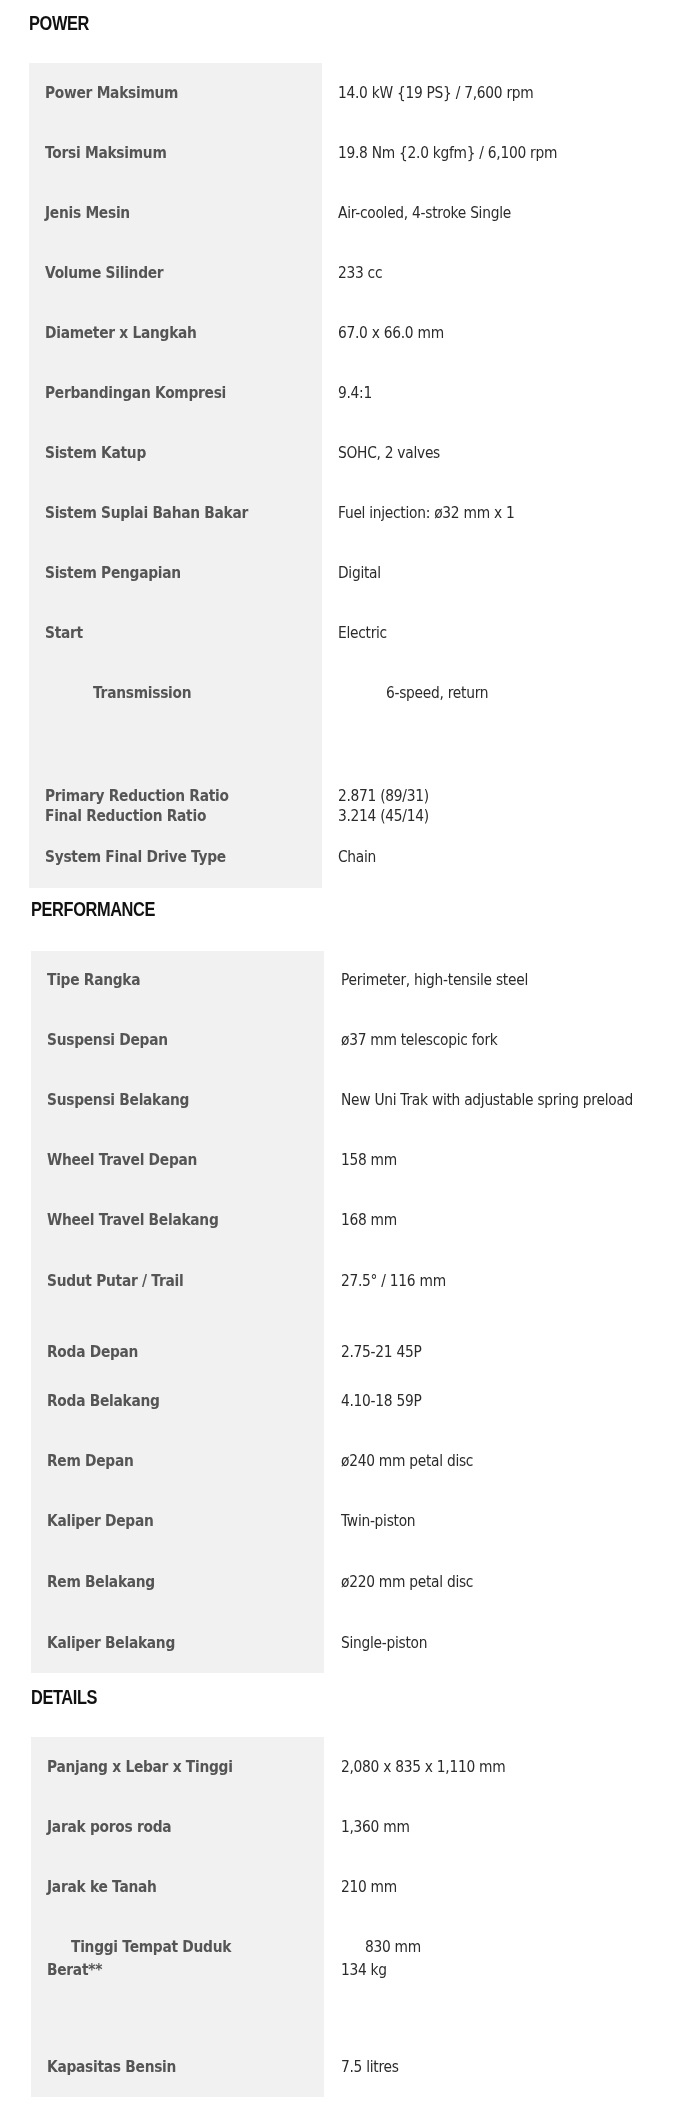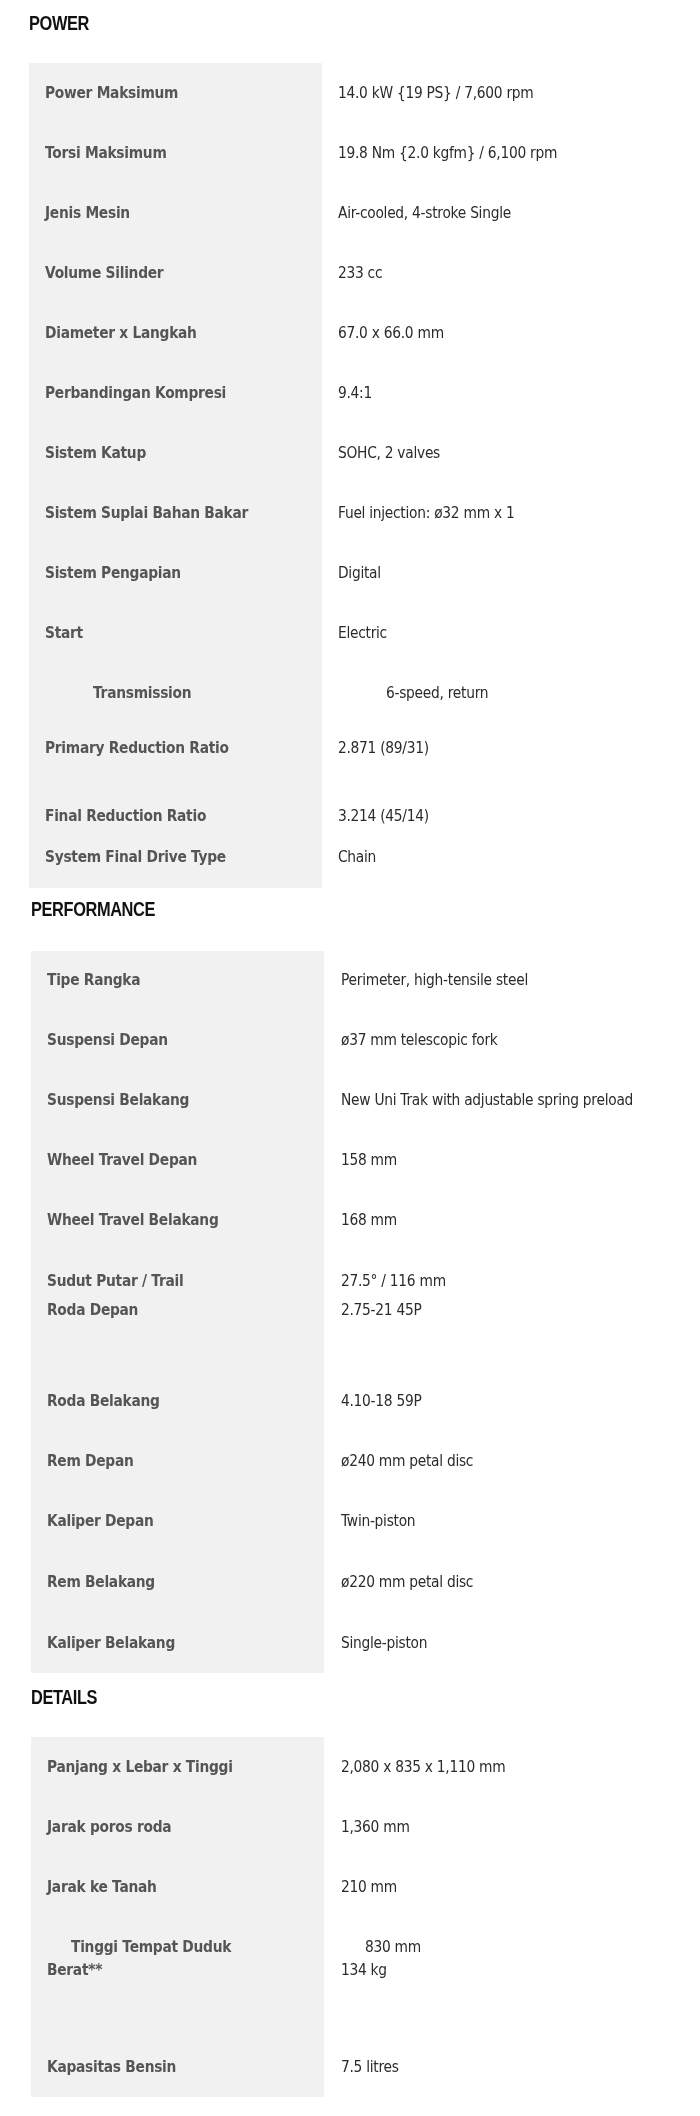--- a/index.html
+++ b/index.html
@@ -91,21 +91,21 @@
         <span class="value" style="left:338px;">Digital</span>
       </div>
     <div class="row" style="top:633px;">
         <span class="label" style="left:45px;">Start</span>
         <span class="value" style="left:338px;">Electric</span>
       </div>
     <div class="row" style="top:693px;margin-left:48px;">
         <span class="label" style="left:45px;">Transmission</span>
         <span class="value" style="left:338px;">6-speed, return</span>
       </div>
-    <div class="row" style="top:748px;">
+    <div class="row" style="top:796px;">
         <span class="label" style="left:45px;">Primary Reduction Ratio</span>
         <span class="value" style="left:338px;">2.871 (89/31)</span>
       </div>
     <div class="row" style="top:816px;">
         <span class="label" style="left:45px;">Final Reduction Ratio</span>
         <span class="value" style="left:338px;">3.214 (45/14)</span>
       </div>
     <div class="row" style="top:857px;">
         <span class="label" style="left:45px;">System Final Drive Type</span>
         <span class="value" style="left:338px;">Chain</span>
@@ -132,21 +132,21 @@
         <span class="value" style="left:341px;">158 mm</span>
       </div>
     <div class="row" style="top:1220px;">
         <span class="label" style="left:47px;">Wheel Travel Belakang</span>
         <span class="value" style="left:341px;">168 mm</span>
       </div>
     <div class="row" style="top:1281px;">
         <span class="label" style="left:47px;">Sudut Putar / Trail</span>
         <span class="value" style="left:341px;">27.5°  / 116 mm</span>
       </div>
-    <div class="row" style="top:1310px;">
+    <div class="row" style="top:1352px;">
         <span class="label" style="left:47px;">Roda Depan</span>
         <span class="value" style="left:341px;">2.75-21 45P</span>
       </div>
     <div class="row" style="top:1401px;">
         <span class="label" style="left:47px;">Roda Belakang</span>
         <span class="value" style="left:341px;">4.10-18 59P</span>
       </div>
     <div class="row" style="top:1461px;">
         <span class="label" style="left:47px;">Rem Depan</span>
         <span class="value" style="left:341px;">ø240 mm petal disc</span>

